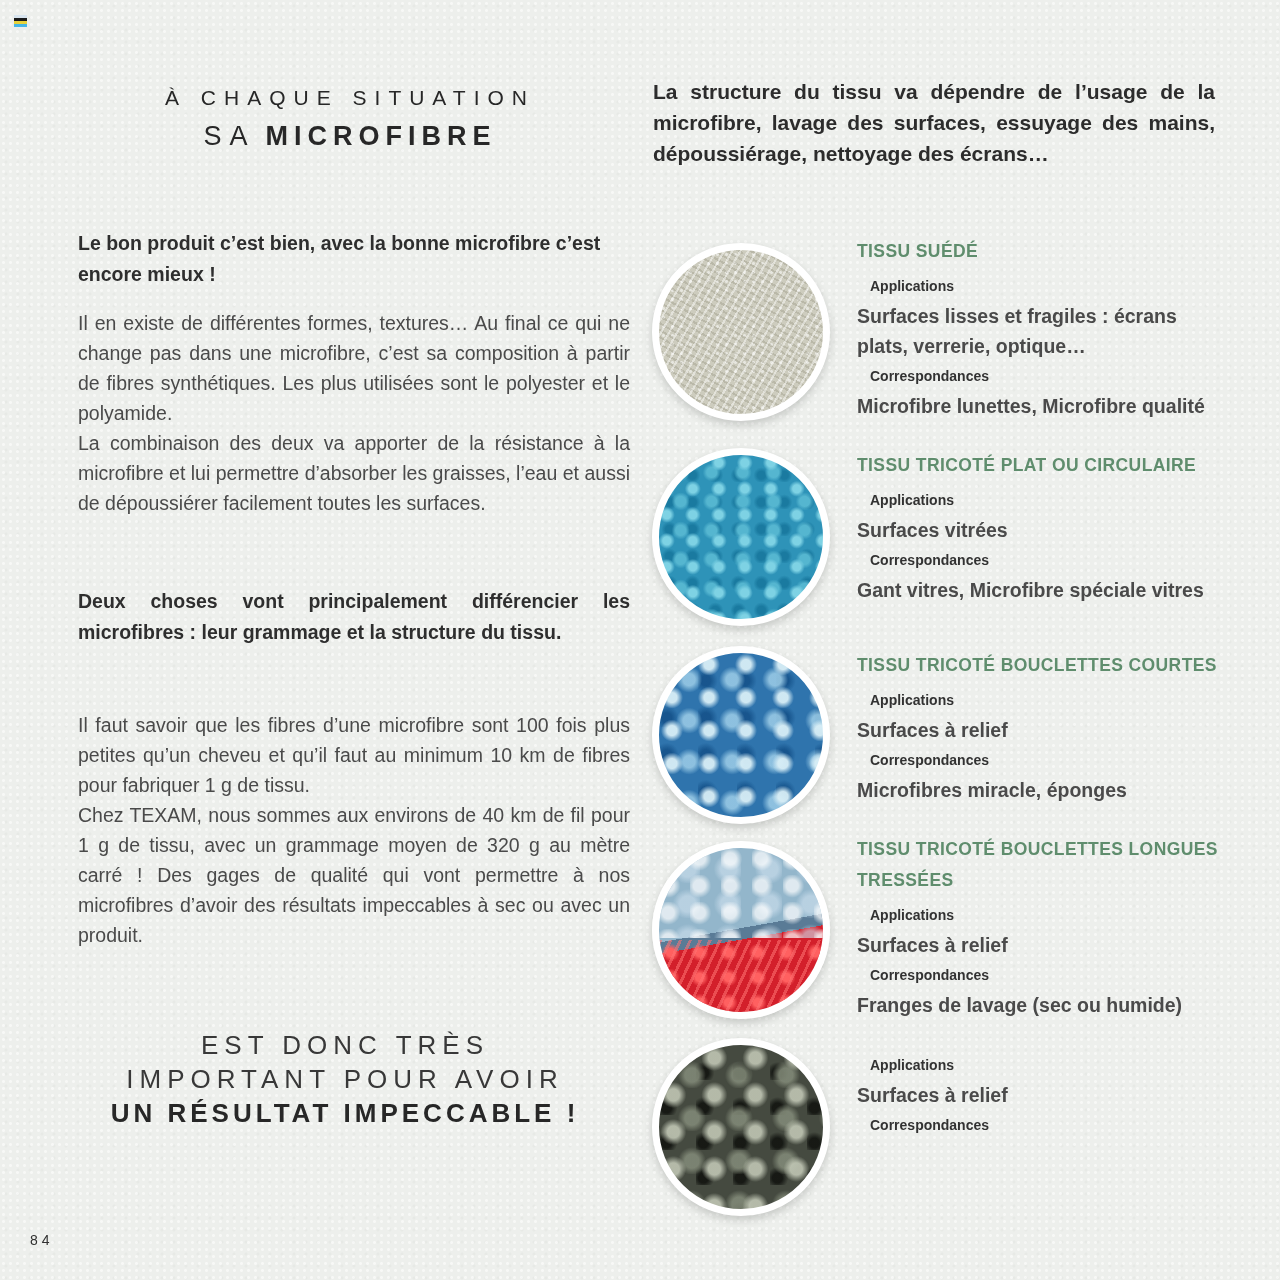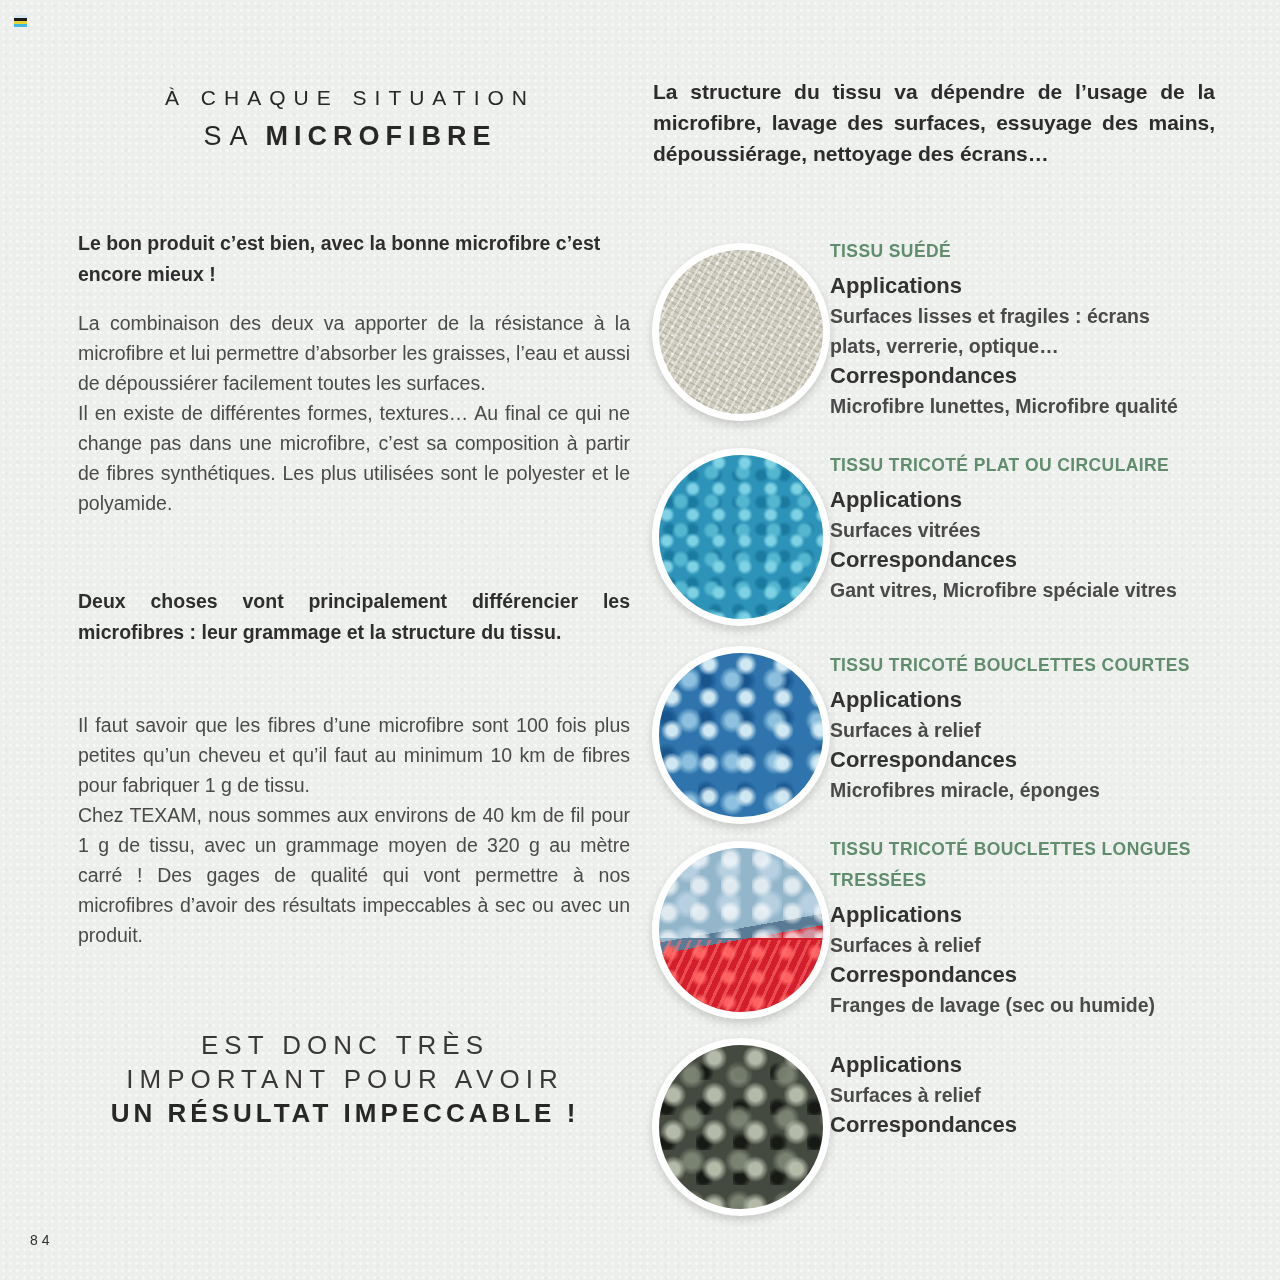--- a/index.html
+++ b/index.html
@@ -97,24 +97,24 @@
   }
   .swatch-moss{
     background-color:#454a40;
     background-image:
       radial-gradient(circle at 35% 35%, rgba(192,198,180,.9) 0 6px, transparent 13px),
       radial-gradient(circle at 70% 70%, rgba(132,140,122,.85) 0 7px, transparent 14px),
       radial-gradient(circle at 20% 80%, rgba(18,20,16,.9) 0 5px, transparent 11px);
     background-size:41px 37px, 47px 43px, 37px 35px;
   }
 
-  .fabric-text{position:absolute;left:830px;width:375px;}
+  .fabric-text{position:absolute;left:857px;width:375px;}
   .fabric-text .ftitle{color:#5f8d6d;font-weight:800;font-size:17.5px;
                        letter-spacing:.4px;line-height:31px;margin-bottom:4px;}
-  .fabric-text .flabel{color:#323232;font-weight:700;font-size:22px;line-height:30px;}
+  .fabric-text .flabel{color:#323232;font-weight:700;font-size:14px;line-height:30px;margin-left:13px;}
   .fabric-text .fvalue{color:#4a4a4a;font-weight:700;font-size:19.5px;line-height:30px;}
 </style>
 </head>
 <body>
 
 <div class="abs reg-mark">
   <div style="background: rgb(216, 228, 238);"></div>
   <div style="background: rgb(26, 26, 26);"></div>
   <div style="background: rgb(232, 210, 58);"></div>
   <div style="background: rgb(69, 182, 232);"></div>
@@ -125,22 +125,22 @@
   <div class="l2">
     <span class="reg">SA</span><span class="bold">MICROFIBRE</span>
   </div>
 </div>
 
 <div class="abs intro">La structure du tissu va dépendre de l’usage de la microfibre,  lavage des surfaces, essuyage des mains, dépoussiérage, nettoyage des écrans…</div>
 
 <div class="abs lead">Le bon produit c’est bien, avec la bonne microfibre c’est encore mieux !</div>
 
 <div class="abs para p-forms">
+  <div>Il en existe de différentes formes, textures… Au final ce qui ne change pas dans une microfibre, c’est sa composition à partir de fibres synthétiques. Les plus utilisées sont le polyester et le polyamide.</div>
   <div>La combinaison des deux va apporter de la résistance à la microfibre et lui permettre d’absorber les graisses, l’eau et aussi de dépoussiérer facilement toutes les surfaces.</div>
-  <div>Il en existe de différentes formes, textures… Au final ce qui ne change pas dans une microfibre, c’est sa composition à partir de fibres synthétiques. Les plus utilisées sont le polyester et le polyamide.</div>
 </div>
 
 <div class="abs emphasis">Deux choses vont principalement différencier les microfibres : leur grammage et la structure du tissu.</div>
 
 <div class="abs para p-fibres">
   <div>Il faut savoir que les fibres d’une microfibre sont 100 fois plus petites qu’un cheveu et qu’il faut au minimum 10 km de fibres pour fabriquer 1 g de tissu.</div>
   <div>Chez TEXAM, nous sommes aux environs de 40 km de fil pour 1 g de tissu, avec un grammage moyen de 320 g au mètre carré ! Des gages de qualité qui vont permettre à nos microfibres d’avoir des résultats impeccables à sec ou avec un produit.</div>
 </div>
 
 <div class="abs closing">

